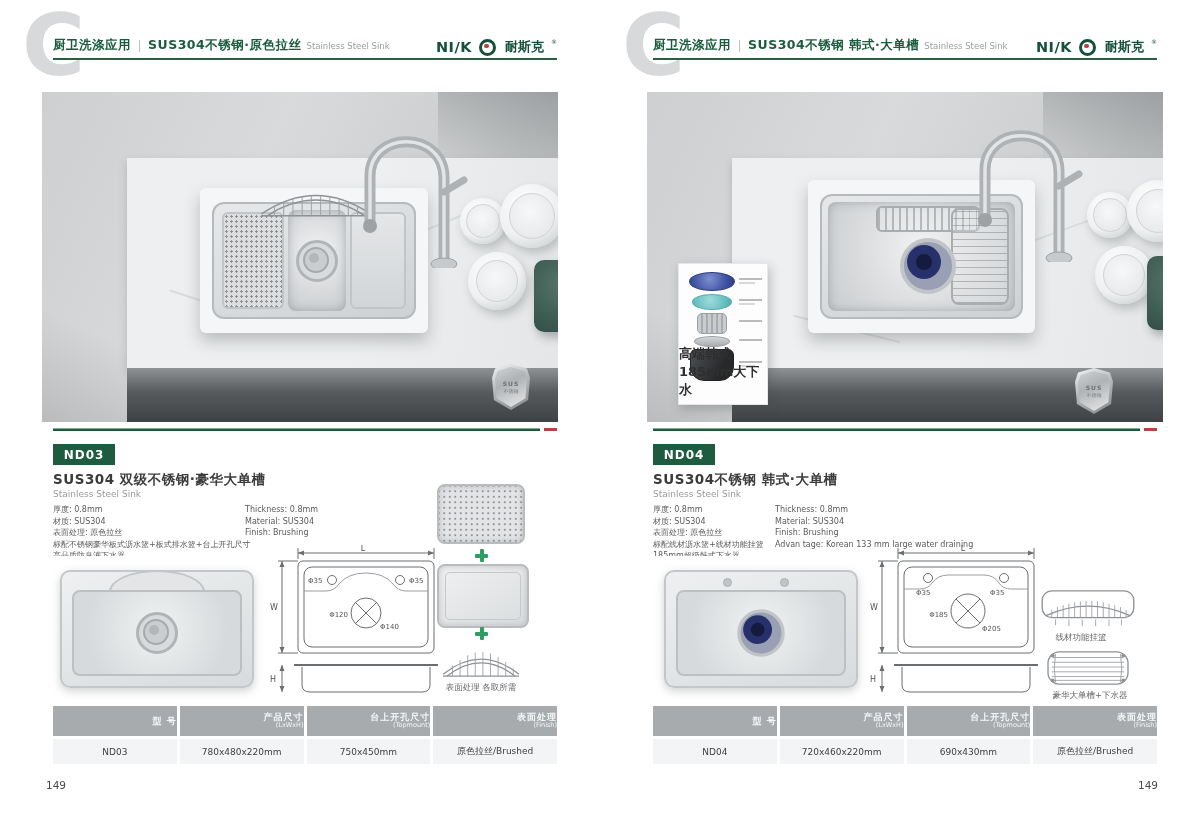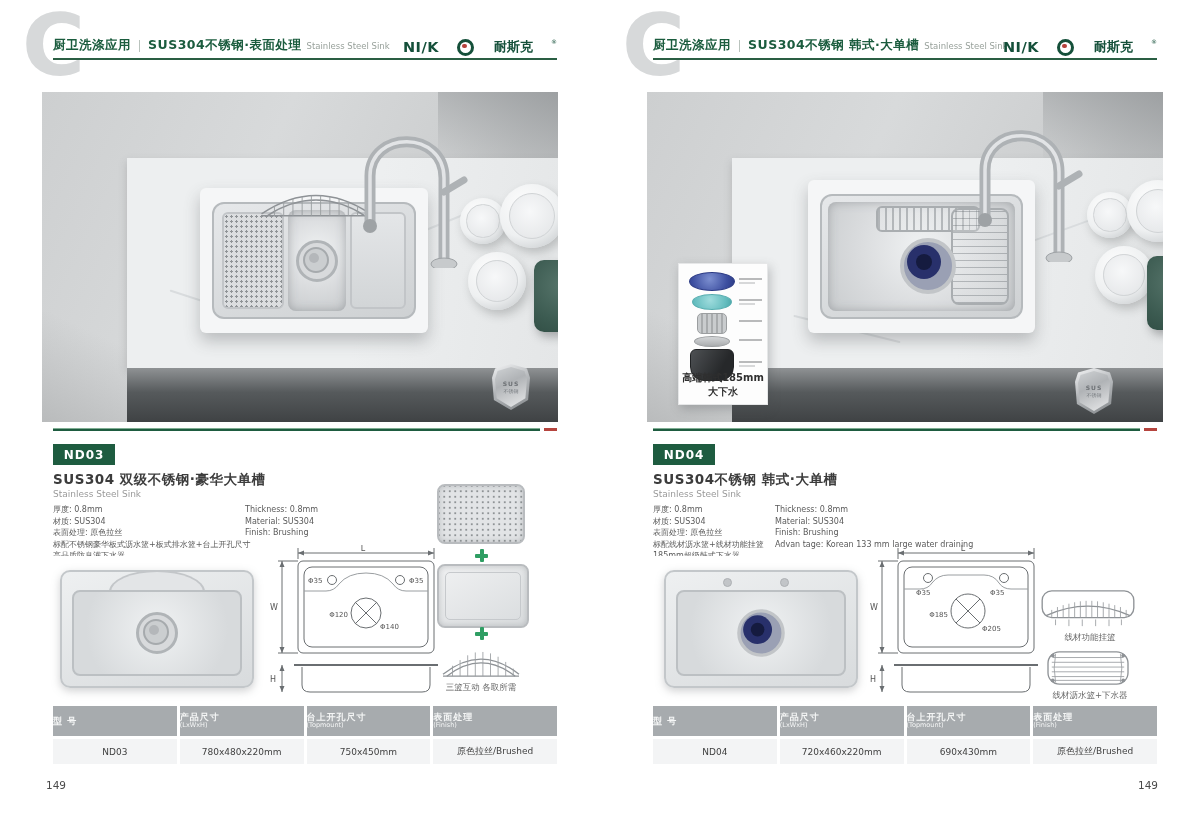--- a/index.html
+++ b/index.html
@@ -6,21 +6,21 @@
   #canvas{position:relative;width:1200px;height:820px;background:#ffffff;overflow:hidden;
           font-family:"DejaVu Sans","Liberation Sans",sans-serif;}
   .page{position:absolute;top:0;width:600px;height:820px;}
   
   .big-c{position:absolute;left:22px;top:2px;font-size:86px;line-height:1;font-weight:700;color:#d7d9da;}
   .hdr{position:absolute;left:53px;top:37px;display:flex;align-items:baseline;gap:5px;white-space:nowrap;}
   .hdr-cat,.hdr-series{font-size:12.5px;font-weight:bold;color:#1b5c3e;letter-spacing:.5px;}
   .hdr-sep{display:inline-block;width:1px;height:12px;background:#b9c3bd;align-self:center;margin:0 3px;}
   .hdr-en{font-size:8.5px;color:#98a19b;}
   .hdr-rule{position:absolute;left:53px;top:58px;width:504px;height:2px;background:#2660431;background:#2a5e43;}
-  .logo{position:absolute;right:43px;top:38px;display:flex;align-items:center;gap:18px;}
+  .logo{position:absolute;right:43px;top:38px;display:flex;align-items:center;gap:7px;}
   .logo-latin{font-size:14.5px;font-weight:800;color:#15503a;letter-spacing:.5px;}
   .logo-o{position:relative;display:inline-block;width:11px;height:11px;border:3px solid #15503a;border-radius:50%;}
   .logo-dot{position:absolute;left:2.2px;top:2.2px;width:4.5px;height:4.5px;border-radius:50%;background:#b5413c;}
   .logo-cn{font-size:13px;font-weight:800;color:#15503a;margin-left:2px;}
   .logo-reg{font-size:6px;color:#15503a;align-self:flex-start;}
   
   .photo{position:absolute;left:42px;top:92px;width:516px;height:330px;overflow:hidden;
          background:linear-gradient(115deg,#cdcfd0 0%,#d8dadb 38%,#c9cbcc 75%,#d2d4d5 100%);}
   .ph-corner{position:absolute;right:0;top:0;width:120px;height:130px;
          background:linear-gradient(205deg,#9da0a2 0%,rgba(160,163,165,0) 70%);}
@@ -66,21 +66,21 @@
   
   .callout{position:absolute;background:#fdfdfd;border:1px solid #e6e7e8;box-shadow:2px 4px 10px rgba(70,73,75,.3);}
   .co-part{position:absolute;border-radius:50%;}
   .co-cap{background:radial-gradient(circle at 45% 35%,#7c8fd0,#3d4fa0 65%,#2b3a84);border:1px solid #2b3a84;}
   .co-filter{background:radial-gradient(circle at 45% 35%,#9fdcdd,#63bcbe 70%,#4ba5a7);border:1px solid #58aeb0;}
   .co-cyl{border-radius:5px;background:repeating-linear-gradient(90deg,#c9ccce 0 3px,#a8abad 3px 5px);border:1px solid #9b9ea0;}
   .co-ring{border-radius:50%;background:linear-gradient(#d4d6d8,#aaadaf);border:1px solid #9b9ea0;}
   .co-cup{border-radius:6px 6px 14px 14px;background:linear-gradient(120deg,#4e5154,#26282a 70%);border:1px solid #202224;}
   .co-bar{position:absolute;height:2px;background:#b9babb;}
   .co-bar2{position:absolute;height:1.5px;background:#d7d8d9;}
-  .co-caption{position:absolute;left:0;right:0;bottom:5px;text-align:center;font-size:10px;font-weight:bold;color:#2f2f2f;}
+  .co-caption{position:absolute;left:0;right:0;bottom:5px;text-align:left;font-size:13px;font-weight:bold;color:#2f2f2f;}
   
   .wire-basket{position:absolute;border:2px solid #a9adb0;border-radius:8px;
         background:repeating-linear-gradient(0deg,rgba(140,145,149,.55) 0 1.5px,rgba(235,237,238,.25) 1.5px 7px);}
   .top-shelf{position:absolute;border:2px solid #a9adb0;border-radius:6px;
         background:repeating-linear-gradient(90deg,rgba(140,145,149,.55) 0 1.5px,rgba(235,237,238,.25) 1.5px 7px);}
   .blue-drain{position:absolute;width:48px;height:48px;border-radius:50%;border:4px solid #c2c5c8;background:#9aa0b4;}
   .blue-drain .b2{position:absolute;left:3px;top:3px;width:34px;height:34px;border-radius:50%;background:#28306b;}
   .blue-drain .b3{position:absolute;left:12px;top:12px;width:16px;height:16px;border-radius:50%;background:#151b3f;}
   
   .sec-rule{position:absolute;left:53px;top:428px;width:504px;height:3px;}
@@ -110,38 +110,38 @@
         background:linear-gradient(160deg,#eef0f1,#d8dbdd);box-shadow:0 3px 8px rgba(120,124,127,.35);}
   .mini-basin{position:absolute;left:10px;top:18px;right:10px;bottom:10px;border-radius:8px;border:2px solid #bcc0c3;
         background:radial-gradient(circle at 50% 45%,#f0f2f3,#d7dadc 75%);}
   .mini-arch{position:absolute;left:50%;top:-2px;transform:translateX(-50%);width:92px;height:20px;
         border:2px solid #c3c6c9;border-bottom:none;border-radius:50% 50% 0 0/100% 100% 0 0;background:#e3e5e7;}
   .mini-hole{position:absolute;top:6px;width:7px;height:7px;border-radius:50%;background:#c2c5c8;border:1px solid #aeb1b4;}
   
   .tbl{position:absolute;left:53px;top:706px;width:504px;}
   .tbl-head{display:flex;gap:3px;}
   .th-cell{flex:1;height:30px;background:#a7abae;color:#f5f6f6;display:flex;flex-direction:column;
-        align-items:flex-start;justify-content:center;line-height:1.15;}
+        align-items:flex-end;justify-content:center;line-height:1.15;}
   .th-cn{font-size:9px;font-weight:bold;letter-spacing:1px;}
   .th-en{font-size:6.5px;}
   .tbl-row{display:flex;gap:3px;margin-top:3px;}
   .td-cell{flex:1;height:25px;background:#f3f4f5;color:#3f3f3f;font-size:9px;display:flex;align-items:center;justify-content:center;}
   .pagenum{position:absolute;top:779px;font-size:10.5px;color:#4a4a4a;}
 </style>
 </head>
 <body>
 
 <div id="canvas">
 
   <div class="page" style="left:0;">
     <div class="big-c">C</div>
     <div class="hdr">
       <span class="hdr-cat">厨卫洗涤应用</span>
       <span class="hdr-sep"></span>
-      <span class="hdr-series">SUS304不锈钢·表面处理</span>
+      <span class="hdr-series">SUS304不锈钢·原色拉丝</span>
       <span class="hdr-en">Stainless Steel Sink</span>
     </div>
     <div class="logo">
       <span class="logo-latin">NI/K</span>
       <span class="logo-o">
           <span class="logo-dot"></span>
         </span>
       <span class="logo-cn">耐斯克</span>
       <span class="logo-reg">®</span>
     </div>
@@ -292,21 +292,21 @@
           <line x1="22" y1="19" x2="22" y2="36"></line>
         <line x1="30" y1="14" x2="30" y2="36"></line>
           <line x1="38" y1="11" x2="38" y2="36"></line>
         <line x1="46" y1="10.5" x2="46" y2="36"></line>
           <line x1="54" y1="12" x2="54" y2="36"></line>
         <line x1="62" y1="15.5" x2="62" y2="36"></line>
           <line x1="70" y1="21" x2="70" y2="36"></line>
           <line x1="78" y1="28" x2="78" y2="36"></line>
       </g>
     </svg>
-    <div class="acc-caption" style="left:416px;top:682px;">三篮互动 各取所需</div>
+    <div class="acc-caption" style="left:416px;top:682px;">表面处理 各取所需</div>
 
     <div class="mini-card" style="left:48px;">
       <div class="mini-sink">
         <span class="mini-hole" style="left:30%;"></span>
         <span class="mini-hole" style="left:60%;"></span>
         <div class="mini-arch"></div>
         <div class="mini-basin">
           <div class="drain">
               <span class="d2">
                 <span class="d3"></span>
@@ -506,21 +506,21 @@
         <line x1="84" y1="21" x2="84" y2="32"></line>
           <line x1="90" y1="24" x2="90" y2="32"></line>
         <line x1="16" y1="34" x2="16" y2="40"></line>
           <line x1="30" y1="34" x2="30" y2="41"></line>
           <line x1="44" y1="34" x2="44" y2="41"></line>
         <line x1="58" y1="34" x2="58" y2="41"></line>
           <line x1="72" y1="34" x2="72" y2="41"></line>
           <line x1="85" y1="34" x2="85" y2="40"></line>
       </g>
     </svg>
-    <div class="acc-caption" style="left:425px;top:632px;">线材功能挂篮</div>
+    <div class="acc-caption" style="left:416px;top:632px;">线材功能挂篮</div>
     <svg style="position:absolute;left:442px;top:648px;" width="92" height="40" viewBox="0 0 92 42">
       <g stroke="#8e9296" stroke-width="1.4" fill="none">
         <rect x="4" y="4" width="84" height="34" rx="12"></rect>
       </g>
       <g stroke="#9a9ea1" stroke-width="0.9" fill="none">
         <line x1="9" y1="10" x2="83" y2="10"></line>
           <line x1="8" y1="15" x2="84" y2="15"></line>
           <line x1="8" y1="20" x2="84" y2="20"></line>
         <line x1="8" y1="25" x2="84" y2="25"></line>
           <line x1="8" y1="30" x2="84" y2="30"></line>
@@ -528,21 +528,21 @@
         <path d="M12,6 Q9,21 12,36"></path>
           <path d="M80,6 Q83,21 80,36"></path>
       </g>
       <g fill="#8e9296">
         <circle cx="9" cy="8" r="2"></circle>
           <circle cx="83" cy="8" r="2"></circle>
           <circle cx="9" cy="34" r="2"></circle>
           <circle cx="83" cy="34" r="2"></circle>
       </g>
     </svg>
-    <div class="acc-caption" style="left:425px;top:690px;">线材沥水篮+下水器</div>
+    <div class="acc-caption" style="left:425px;top:690px;">豪华大单槽+下水器</div>
 
     <div class="mini-card" style="left:52px;">
       <div class="mini-sink">
         <span class="mini-hole" style="left:30%;"></span>
         <span class="mini-hole" style="left:60%;"></span>
         <div class="mini-basin">
           <div class="blue-drain" style="left:50%;top:50%;transform:translate(-50%,-50%) scale(.85);">
               <span class="b2"></span>
               <span class="b3"></span>
             </div>

